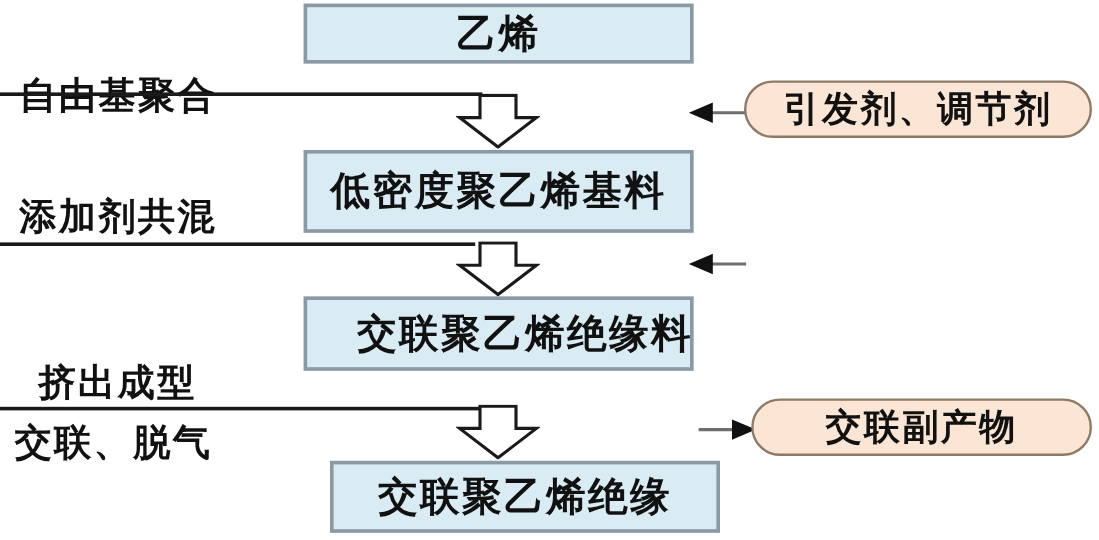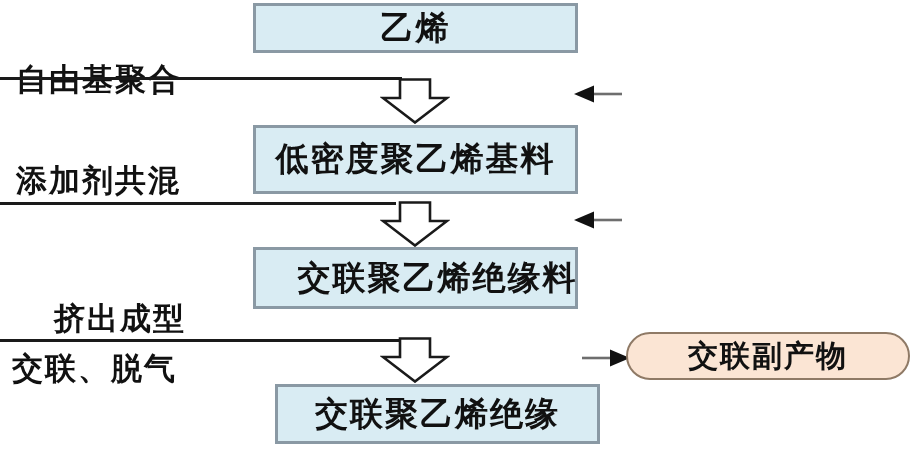--- a/index.html
+++ b/index.html
@@ -19,21 +19,21 @@
   .box2 { top:125px; height:69px; }
   .box3 { top:247px; height:62px;padding-left:44px; }
   .box4 { top:384px; height:60px;margin-left:22px; }
   
   .step-label {
     position:absolute; font-size:31px; font-weight:bold; letter-spacing:2px;
     white-space:nowrap;
   }
   .sl1 { left:16px; top:39px;margin-top:20px; }
   .sl2 { left:16px; top:160px; }
-  .sl3 { left:54px; top:298px; }
+  .sl3 { left:32px; top:298px; }
   .sl4 { left:12px; top:348px; }
   
   .hline {
     position:absolute; left:0; height:0;
     border-top:3px solid var(--line,#1a1a1a);
   }
   .hl1 { top:77px;  width:402px; }
   .hl2 { top:202px; width:396px; }
   .hl3 { top:339px; width:420px; }
   
@@ -92,15 +92,16 @@
   </svg>
   <svg class="side-arrow sa2" viewBox="0 0 48 20">
     <line x1="18" y1="10" x2="48" y2="10" stroke="#6e6e6e" stroke-width="2.6"></line>
     <polygon points="0,10 20,1.5 20,18.5" fill="#111111"></polygon>
   </svg>
   <svg class="side-arrow sa3" viewBox="0 0 48 20">
     <line x1="0" y1="10" x2="30" y2="10" stroke="#6e6e6e" stroke-width="2.6"></line>
     <polygon points="48,10 28,1.5 28,18.5" fill="#111111"></polygon>
   </svg>
 
+  <div class="pill p1">引发剂、调节剂</div>
   <div class="pill p3">交联副产物</div>
 
 </div>
 
 </body></html>

